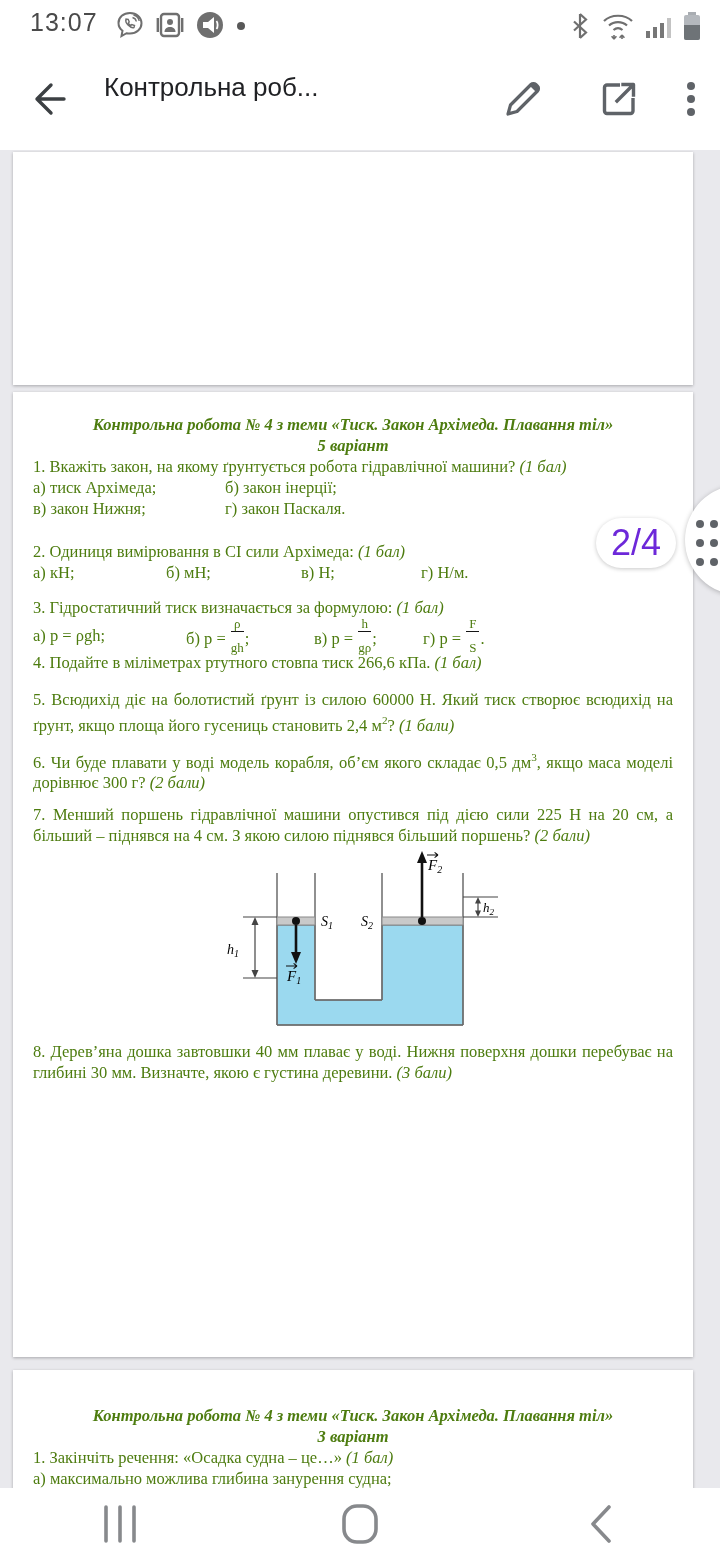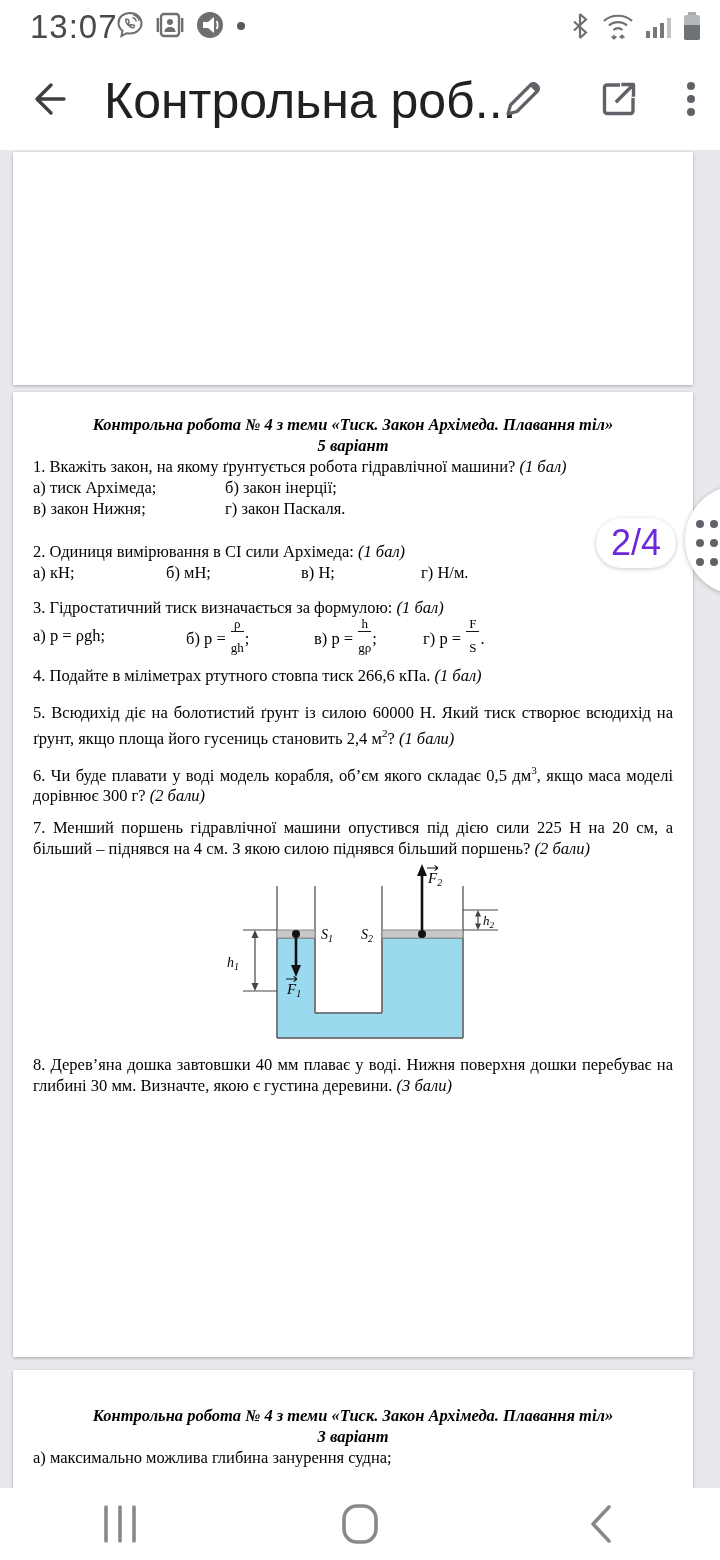--- a/index.html
+++ b/index.html
@@ -1,35 +1,35 @@
 <!DOCTYPE html>
 <html><head>
 <meta charset="utf-8">
 <style>
   html,body{margin:0;padding:0;}
   body{width:720px;height:1560px;position:relative;background:#e9e9ed;overflow:hidden;
        font-family:"Liberation Sans",sans-serif;-webkit-font-smoothing:antialiased;}
   
   .status-bar{position:absolute;top:0;left:0;width:720px;height:48px;background:#fff;z-index:30;}
-  .status-time{position:absolute;left:30px;top:8px;font-size:33px;color:#4a4a4a;letter-spacing:1px;}
+  .status-time{position:absolute;left:30px;top:8px;font-size:25px;color:#4a4a4a;letter-spacing:1px;}
   .status-left-icons{position:absolute;left:115px;top:10px;display:flex;align-items:center;gap:10px;}
   .status-right-icons{position:absolute;right:18px;top:10px;display:flex;align-items:center;gap:9px;}
   
   .app-bar{position:absolute;top:48px;left:0;width:720px;height:102px;background:#fff;z-index:29;}
   .back-btn{position:absolute;left:24px;top:28px;width:46px;height:46px;}
-  .app-title{position:absolute;left:104px;top:24px;font-size:50px;color:#202124;white-space:nowrap;}
+  .app-title{position:absolute;left:104px;top:24px;font-size:26px;color:#202124;white-space:nowrap;}
   .appbar-icon{position:absolute;top:28px;width:46px;height:46px;}
   .icon-edit{left:500px;} .icon-open{left:596px;} .icon-more{left:668px;}
   
   .content{position:absolute;top:150px;left:0;width:720px;height:1410px;background:#e9e9ed;z-index:1;}
   .page{position:absolute;left:13px;width:680px;background:#ffffff;box-shadow:0 1px 3px rgba(0,0,0,.28);}
   .page1{top:2px;height:233px;}
   .page2{top:242px;height:965px;}
   .page3{top:1220px;height:190px;}
-  .doc{font-family:"Liberation Serif",serif;font-size:16.5px;line-height:21px;color:#000000;
+  .doc{font-family:"Liberation Serif",serif;font-size:16.5px;line-height:21px;color:#4d7c0f;
        padding:0 20px;}
   .doc-center{text-align:center;font-weight:bold;font-style:italic;}
   .points{font-style:italic;}
   .q{margin:0;text-align:justify;}
   .opt-col1{display:inline-block;width:192px;}
   .opt-w1{display:inline-block;width:133px;}
   .opt-w2{display:inline-block;width:135px;}
   .opt-w3{display:inline-block;width:120px;}
   .formula-row{display:flex;align-items:center;height:34px;}
   .f-a{width:153px;} .f-b{width:128px;} .f-v{width:109px;}
@@ -167,21 +167,21 @@
       <p class="q"><span class="opt-w1">а) кН;</span><span class="opt-w2">б) мН;</span><span class="opt-w3">в) Н;</span><span>г) Н/м.</span></p>
 
       <p class="q" style="margin-top:14px;"><span>3. Гідростатичний тиск визначається за формулою: </span><span class="points">(1 бал)</span></p>
       <div class="formula-row">
         <span class="f-a"><span>а) </span><span>p = ρgh;</span></span>
         <span class="f-b"><span>б) </span><span>p = </span><span class="frac"><span class="num">ρ</span><span class="den">gh</span></span><span>;</span></span>
         <span class="f-v"><span>в) </span><span>p = </span><span class="frac"><span class="num">h</span><span class="den">gρ</span></span><span>;</span></span>
         <span class="f-g"><span>г) </span><span>p = </span><span class="frac"><span class="num">F</span><span class="den">S</span></span><span>.</span></span>
       </div>
 
-      <p class="q" style="margin-top:13px;"><span>4. Подайте в міліметрах ртутного стовпа тиск 266,6 кПа. </span><span class="points">(1 бал)</span></p>
+      <p class="q" style=""><span>4. Подайте в міліметрах ртутного стовпа тиск 266,6 кПа. </span><span class="points">(1 бал)</span></p>
 
       <p class="q" style="margin-top:16px;"><span>5.  Всюдихід діє на болотистий ґрунт із силою 60000 Н. Який тиск створює всюдихід на ґрунт, якщо площа його гусениць становить 2,4 м</span><sup>2</sup><span>? </span><span class="points">(1 бали)</span></p>
 
       <p class="q" style="margin-top:11px;"><span>6. Чи буде плавати у воді модель корабля, об’єм якого складає 0,5 дм</span><sup>3</sup><span>, якщо маса моделі дорівнює 300 г? </span><span class="points">(2 бали)</span></p>
 
       <p class="q" style="margin-top:11px;"><span>7. Менший поршень гідравлічної машини опустився під дією сили 225 Н на 20 см, а більший – піднявся на 4 см. З якою силою піднявся більший поршень? </span><span class="points">(2 бали)</span></p>
 
       <div class="diagram-wrap">
         <svg width="465" height="185" viewBox="0 0 465 185" font-family="Liberation Serif,serif">
 
@@ -239,20 +239,21 @@
       </div>
 
       <p class="q" style="margin-top:8px;"><span>8. Дерев’яна дошка завтовшки 40 мм плаває у воді. Нижня поверхня дошки перебуває на глибині 30 мм. Визначте, якою є густина деревини. </span><span class="points">(3 бали)</span></p>
     </div>
   </div>
 
   <div class="page page3">
     <div class="doc" style="padding-top:35px;">
       <div class="doc-center">Контрольна робота № 4 з теми «Тиск. Закон Архімеда. Плавання тіл»</div>
       <div class="doc-center">3 варіант</div>
+      <p class="q"><span>1. Закінчіть речення: «Осадка судна – це…» </span><span class="points">(1 бал)</span></p>
       <p class="q"><span>а) максимально можлива глибина занурення судна;</span></p>
     </div>
   </div>
 </div>
 
 <div class="page-pill">
   <span>2/4</span>
 </div>
 
 <div class="drag-handle">

